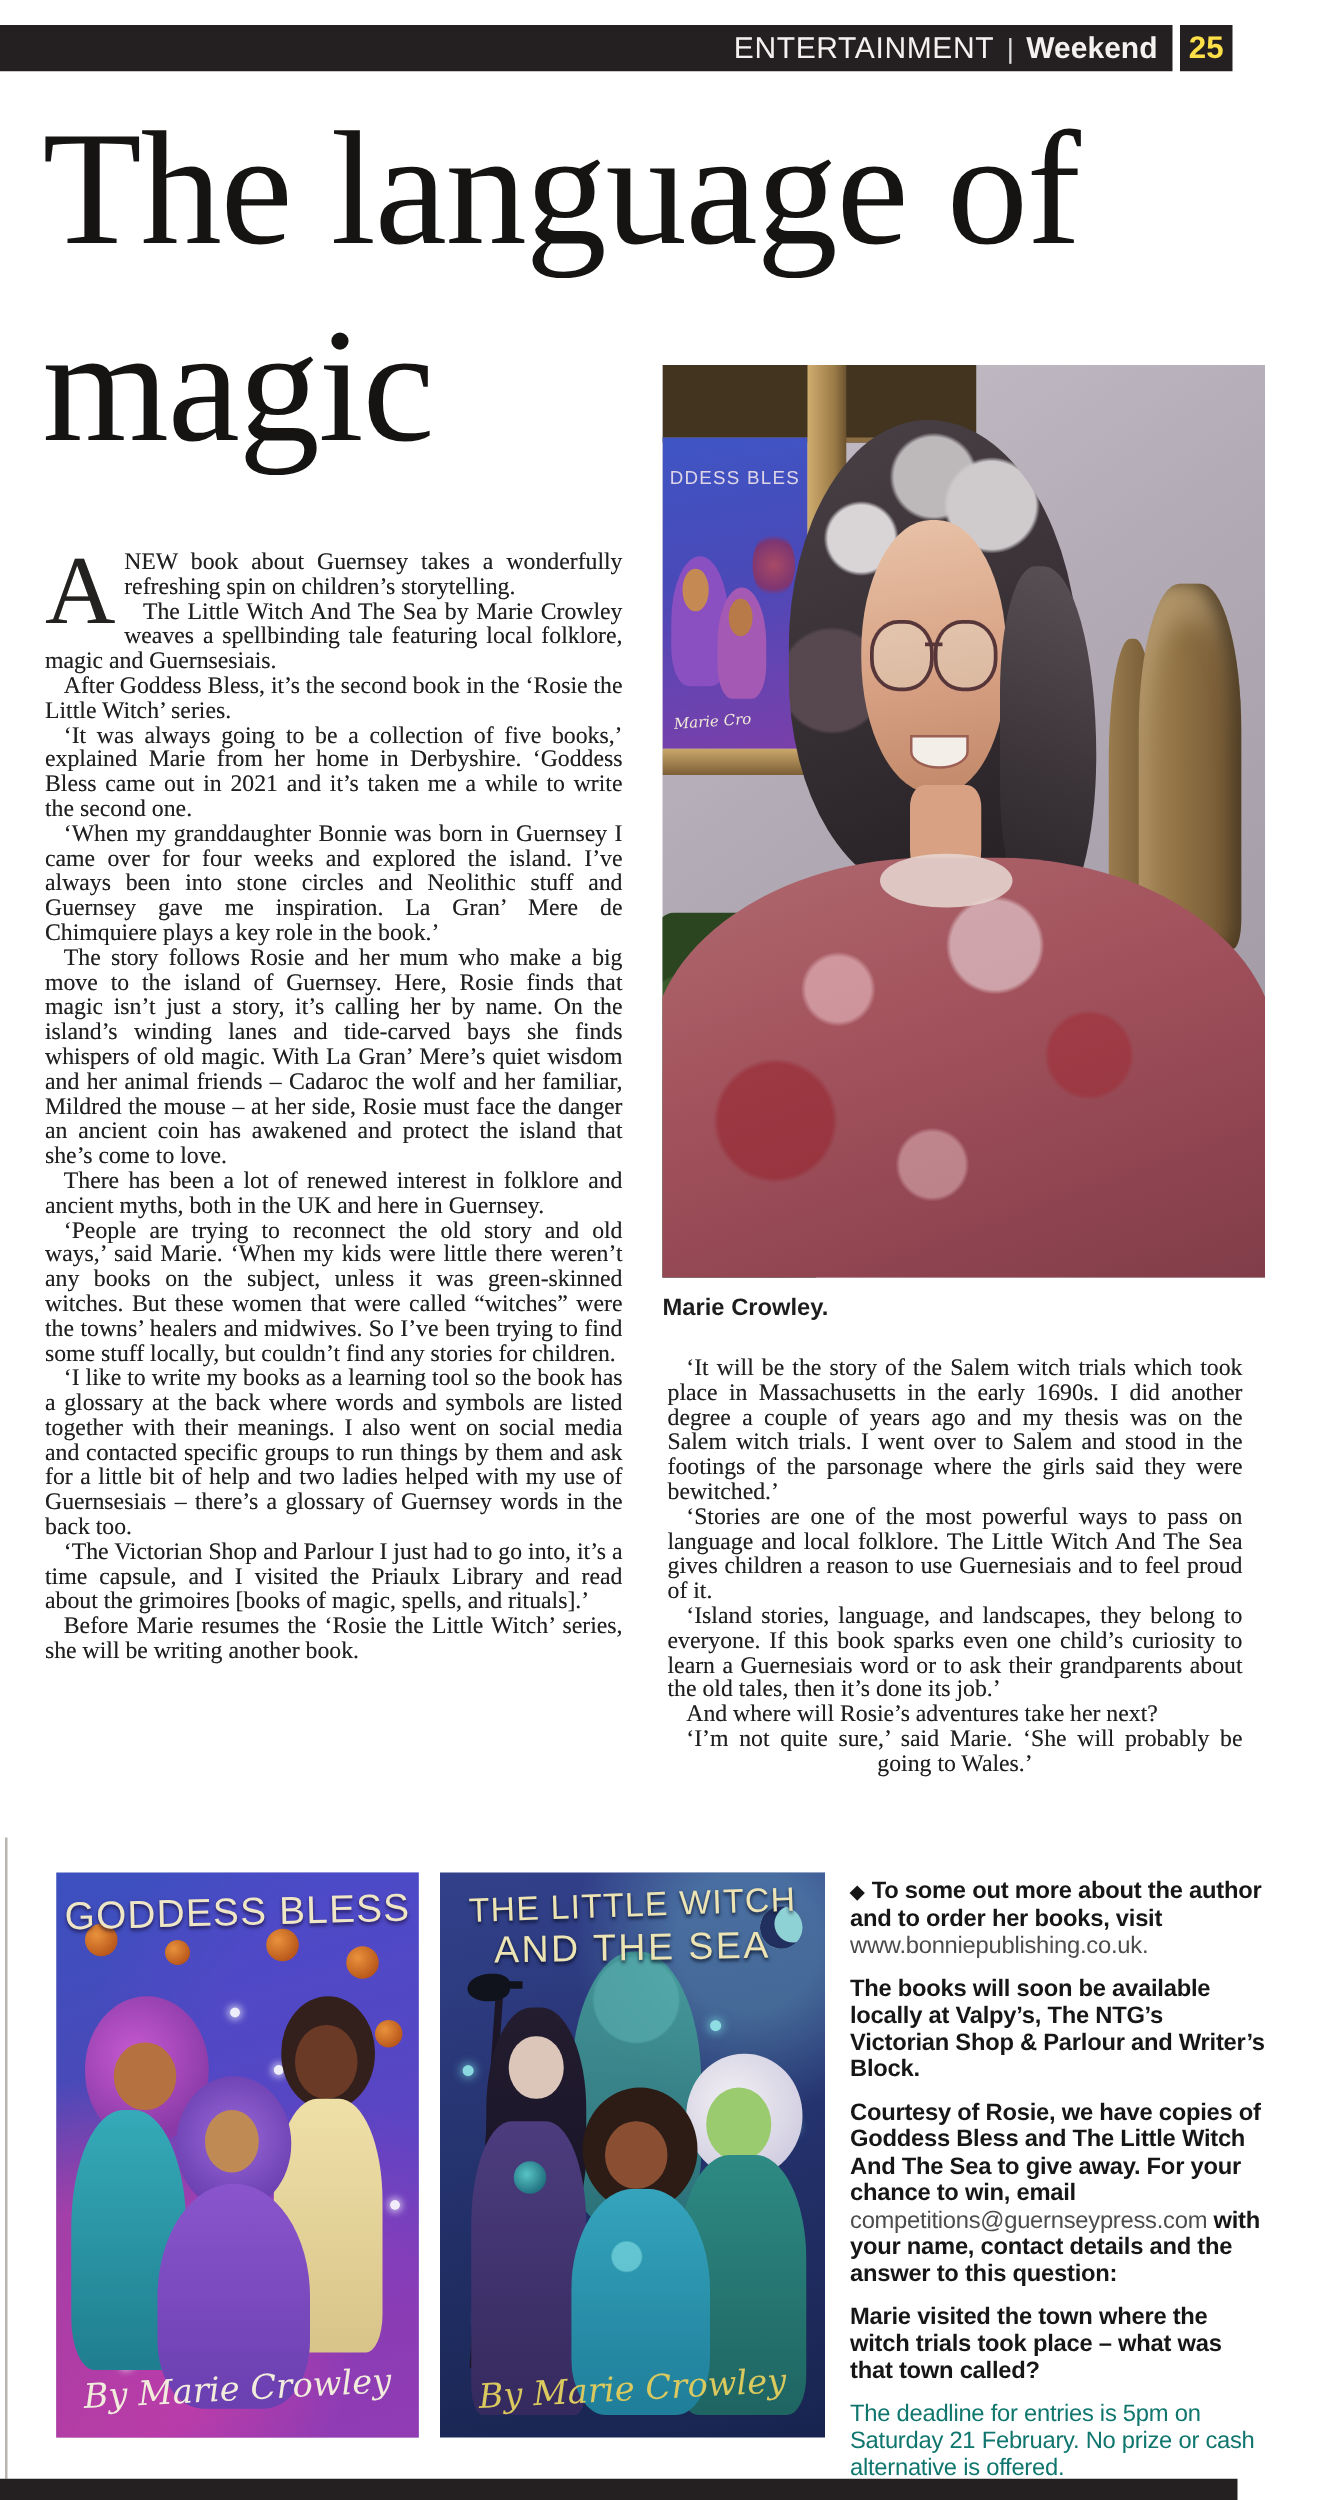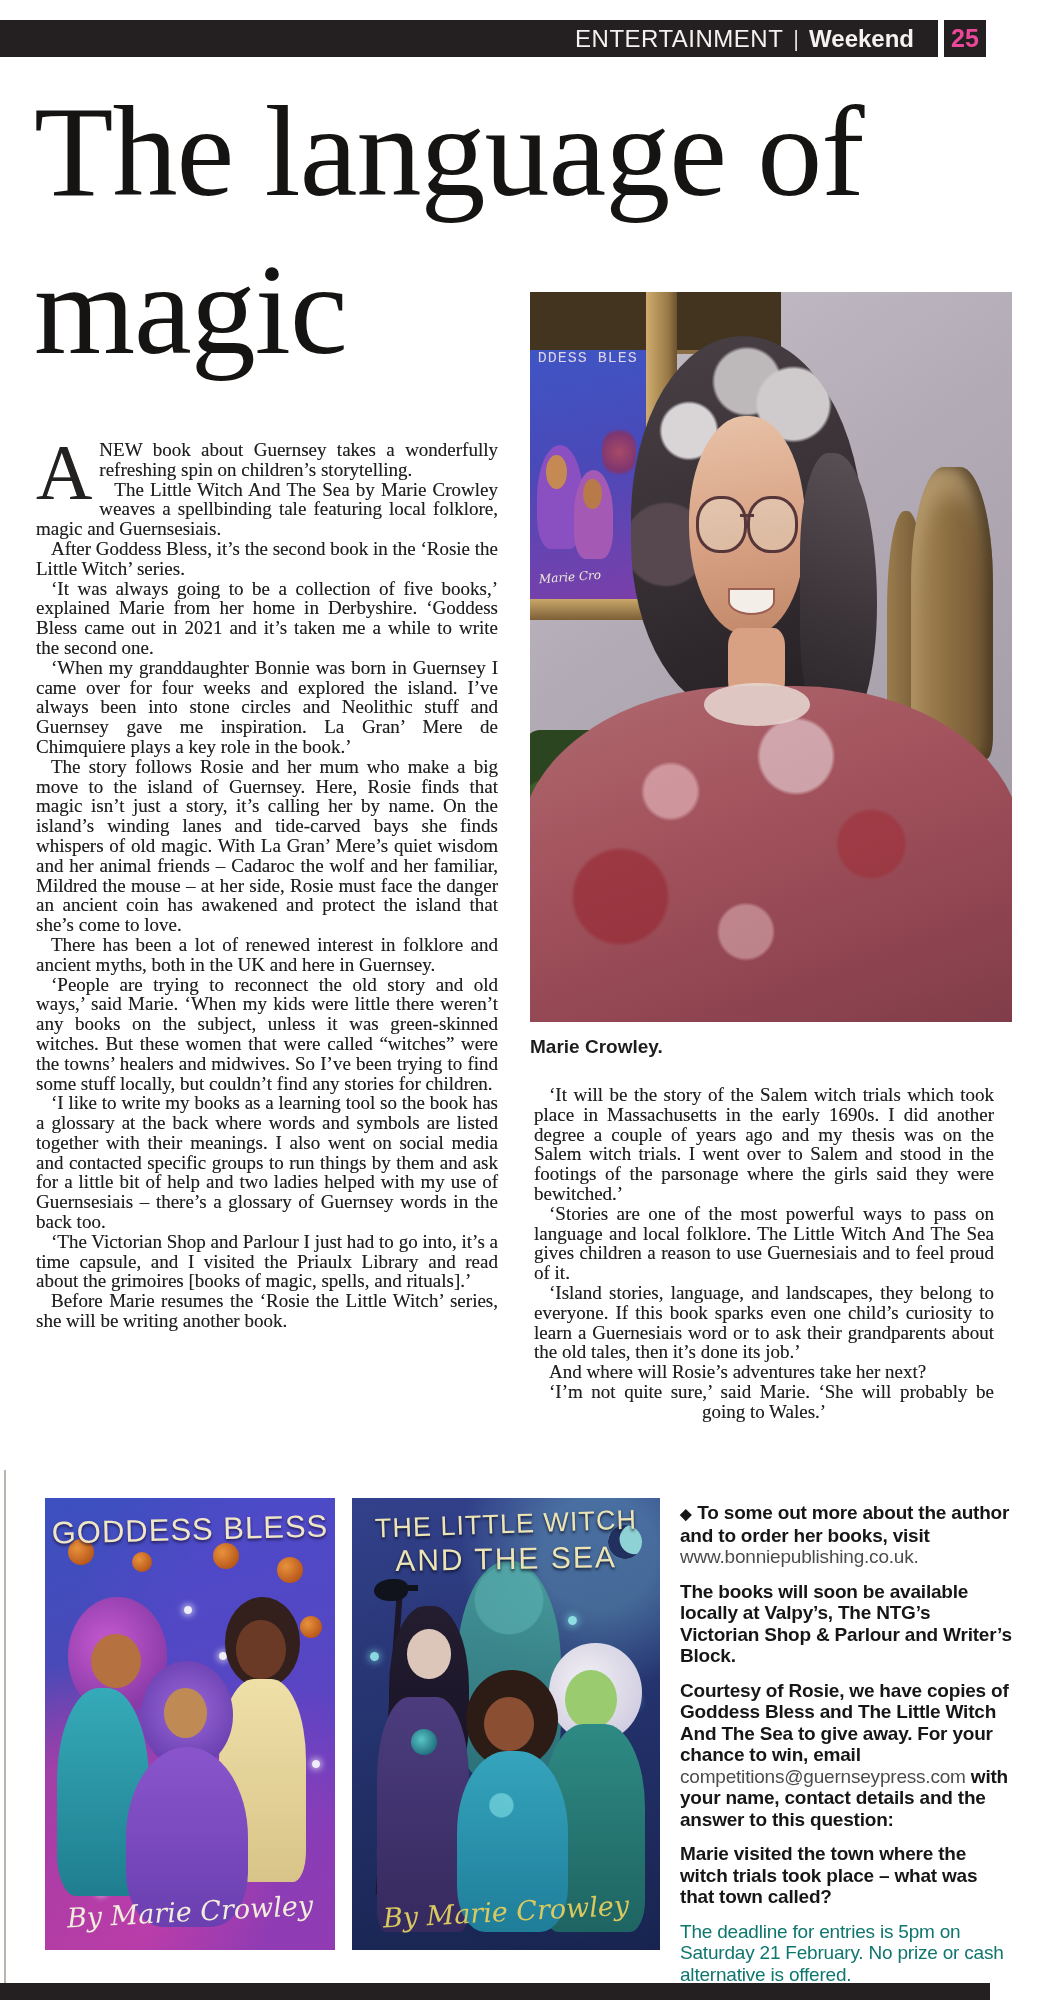--- a/index.html
+++ b/index.html
@@ -7,30 +7,30 @@
     width:1058px;height:2000px;position:relative;overflow:hidden;
     background:#ffffff;
     font-family:"Liberation Serif",serif;
   }
   .abs{position:absolute;}
 
   
   .topbar{
     left:0;top:20px;width:938px;height:37px;background:#242021;
     display:flex;align-items:center;justify-content:flex-end;
-    padding-right:24px;box-sizing:border-box;
+    padding-right:12px;box-sizing:border-box;
     font-family:"Liberation Sans",sans-serif;color:#f4f2f0;
   }
   .topbar .section{font-size:24px;letter-spacing:.5px;font-weight:500;}
   .topbar .sep{font-size:22px;margin:0 10px;font-weight:400;color:#ddd;}
   .topbar .edition{font-size:24px;font-weight:700;}
   .pagebox{
     left:944px;top:20px;width:42px;height:37px;background:#242021;
     display:flex;align-items:center;justify-content:center;
-    font-family:"Liberation Sans",sans-serif;font-weight:700;font-size:25px;color:#ec4899;
+    font-family:"Liberation Sans",sans-serif;font-weight:700;font-size:25px;color:#fde047;
   }
 
   
   .headline{
     left:34px;top:72px;width:980px;
     font-family:"Liberation Serif",serif;
     font-size:130px;line-height:158px;color:#161413;
     letter-spacing:-1px;font-weight:400;
   }
 
@@ -55,21 +55,21 @@
     background:linear-gradient(145deg,#c6c0c9 0%,#b2abb5 40%,#9d96a1 100%);
   }
   .ph-shelf-top{left:0;top:0;width:52%;height:8%;background:#43341f;border-bottom:4px solid #8a6d42;}
   .ph-post{left:24%;top:0;width:6.5%;height:44%;background:linear-gradient(90deg,#d0ad6f,#9a7a46 70%,#6b5230);}
   .ph-shelf-bottom{left:0;top:42%;width:26%;height:3%;background:linear-gradient(#caa76a,#7c5f37);}
   .ph-poster{
     left:0;top:8%;width:24%;height:34%;
     background:linear-gradient(170deg,#3f55c4 0%,#4a49b8 45%,#6a43b0 80%,#7a3fa8 100%);
     color:#e9e2f2;overflow:hidden;
   }
-  .ph-poster .ptitle{margin-top:0;text-align:center;font-family:Liberation Mono, monospace;
+  .ph-poster .ptitle{margin-top:24px;text-align:center;font-family:Liberation Sans, sans-serif;
     font-size:15px;letter-spacing:1px;color:#ded6e8;white-space:nowrap;}
   .ph-poster .pfig1{position:absolute;left:6%;top:38%;width:40%;height:42%;border-radius:50% 50% 30% 30%;background:#8a4fc0;}
   .ph-poster .pfig2{position:absolute;left:38%;top:48%;width:34%;height:36%;border-radius:50% 50% 30% 30%;background:#a45ab4;}
   .ph-poster .pface1{position:absolute;left:14%;top:42%;width:18%;height:14%;border-radius:50%;background:#c58a54;}
   .ph-poster .pface2{position:absolute;left:46%;top:52%;width:16%;height:12%;border-radius:50%;background:#b87a48;}
   .ph-poster .pblot{position:absolute;right:8%;top:30%;width:30%;height:22%;border-radius:50%;
     background:radial-gradient(circle,#c04a50 0%,#8a3060 60%,transparent 75%);opacity:.8;}
   .ph-poster .psig{position:absolute;left:8%;bottom:6%;font-style:italic;font-size:12px;color:#f0ead8;
     font-family:"DejaVu Serif",serif;transform:rotate(-4deg);}
   .ph-plant{

